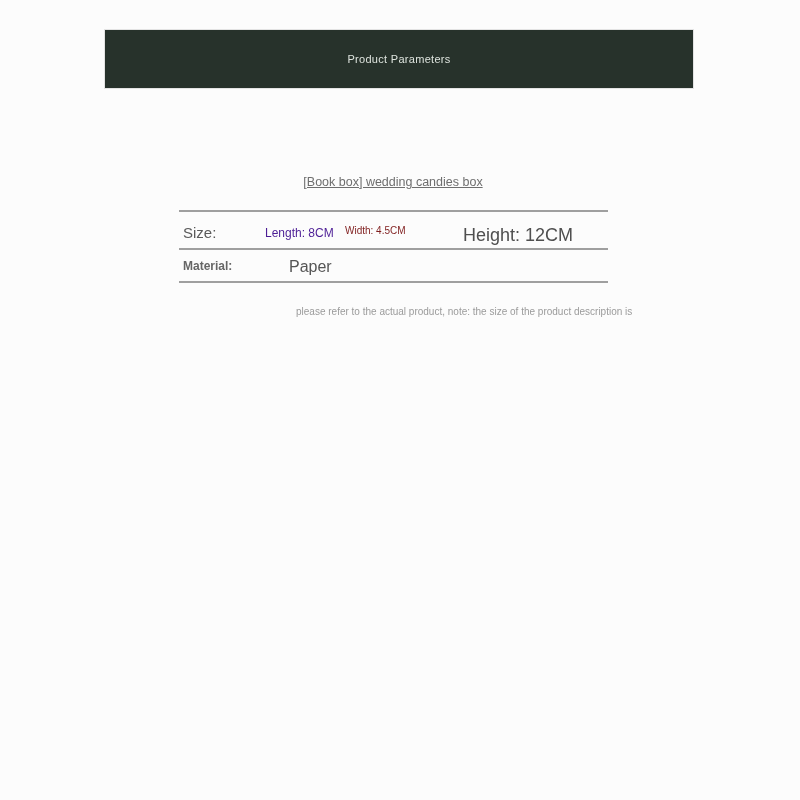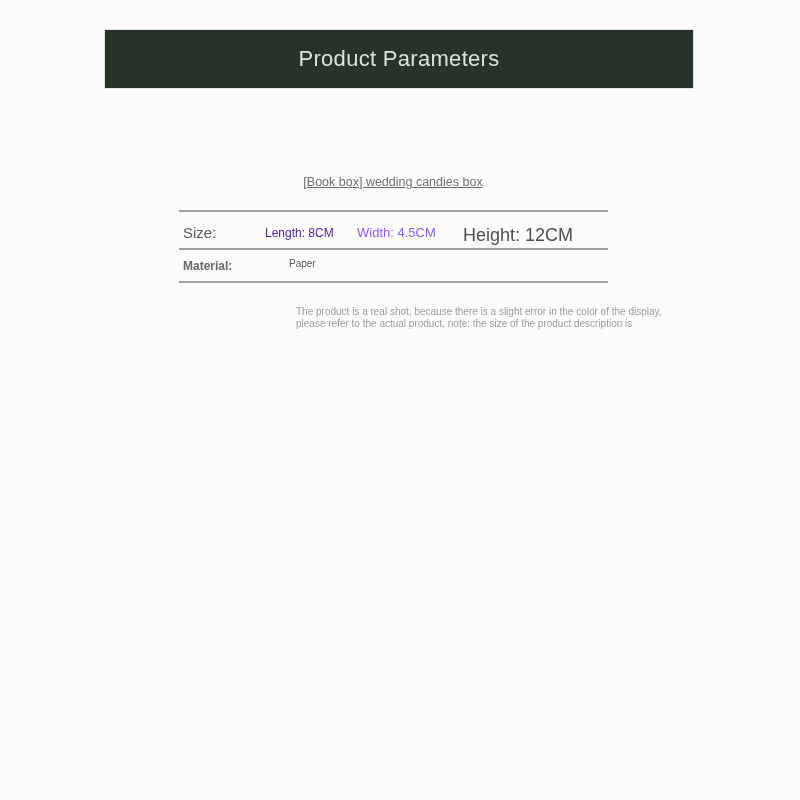--- a/index.html
+++ b/index.html
@@ -8,40 +8,40 @@
     background: #fcfcfc;
     font-family: "Liberation Sans", sans-serif;
   }
   .header-bar {
     position: absolute; left: 105px; top: 30px; width: 588px; height: 58px;
     background: #27322b;
     display: flex; align-items: center; justify-content: center;
     box-shadow: 0 0 0 1px #e3e3e3;
   }
   .header-title {
-    color: #dde3dd; font-size: 22px; letter-spacing: 0.3px;
+    color: #dde3dd; font-size: 11px; letter-spacing: 0.3px;
   }
   .product-title {
     position: absolute; left: 0; top: 175px; width: 786px;
     text-align: center; font-size: 12.5px; color: #6e6e6e; text-decoration: underline;
   }
   .spec-table {
     position: absolute; left: 179px; top: 210px; width: 429px;
     border-top: 2px solid #9f9f9f;
   }
   .spec-row { position: relative; border-bottom: 2px solid #9f9f9f; }
   .row-size { height: 36px; }
   .row-material { height: 31px; }
   .spec-row span { position: absolute; white-space: nowrap; }
   .size-label   { left: 4px;  top: 12px; font-size: 15px;   color: #5a5a5a; }
   .val-length   { left: 86px; top: 14px; font-size: 12px;   color: #4c1d95; }
-  .val-width    { left: 178px;top: 13px; font-size: 13px;   color: #8b5cf6; }
+  .val-width    { left: 166px;top: 13px; font-size: 10px;   color: #7f1d1d; }
   .val-height   { left: 284px;top: 13px; font-size: 18px; color: #4f4f4f; }
   .material-label { left: 4px;  top: 9px; font-size: 12px;   color: #666666; font-weight: bold; }
-  .val-material   { left: 87px; top: 8px; font-size: 10px; color: #555555; padding-left: 23px; }
+  .val-material   { left: 87px; top: 8px; font-size: 16px; color: #555555; padding-left: 23px; }
   .disclaimer {
     position: absolute; left: 296px; top: 306px;
     font-size: 10px; line-height: 12.4px; color: #9b9b9b;
   }
   .diagram { position: absolute; left: 240px; top: 395px; }
 </style>
 </head>
 <body>
 
 <div class="header-bar">
@@ -57,20 +57,19 @@
     <span class="val-width">Width: 4.5CM</span>
     <span class="val-height">Height: 12CM</span>
   </div>
   <div class="spec-row row-material">
     <span class="material-label">Material:</span>
     <span class="val-material">Paper</span>
   </div>
 </div>
 
 <div class="disclaimer">
-  <div>The product is a real shot, because there is a slight error in the color of the display,</div>
   <div>please refer to the actual product, note: the size of the product description is</div>
 </div>
 
 <svg class="diagram" width="335" height="320" viewBox="240 395 575 715" preserveAspectRatio="none">
   
   
 </svg>
 
 </body></html>

